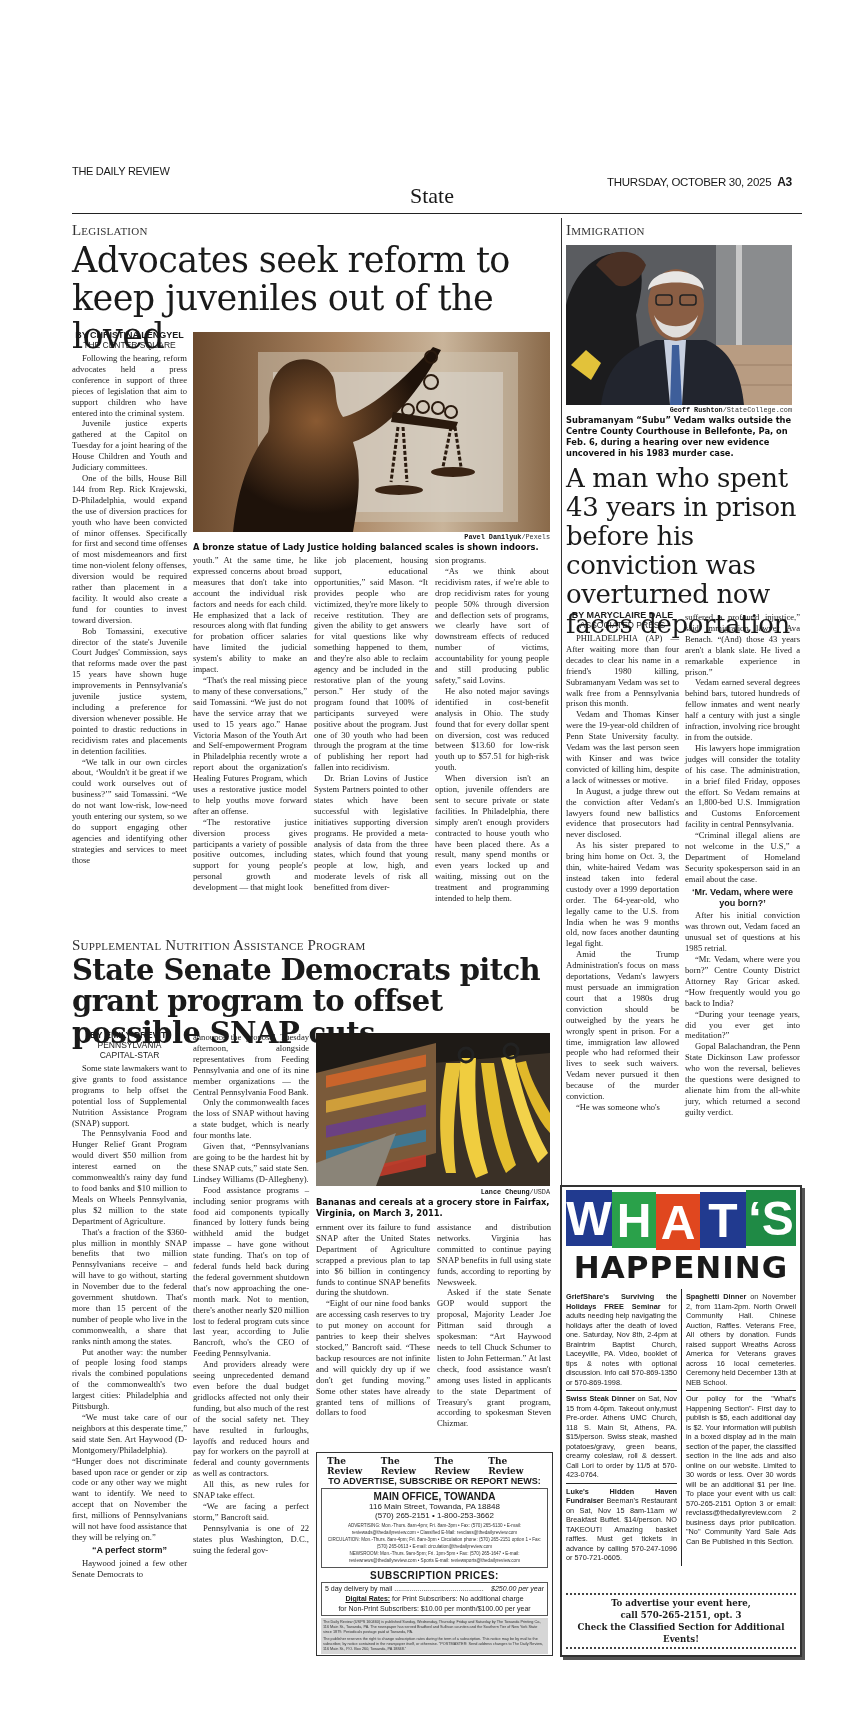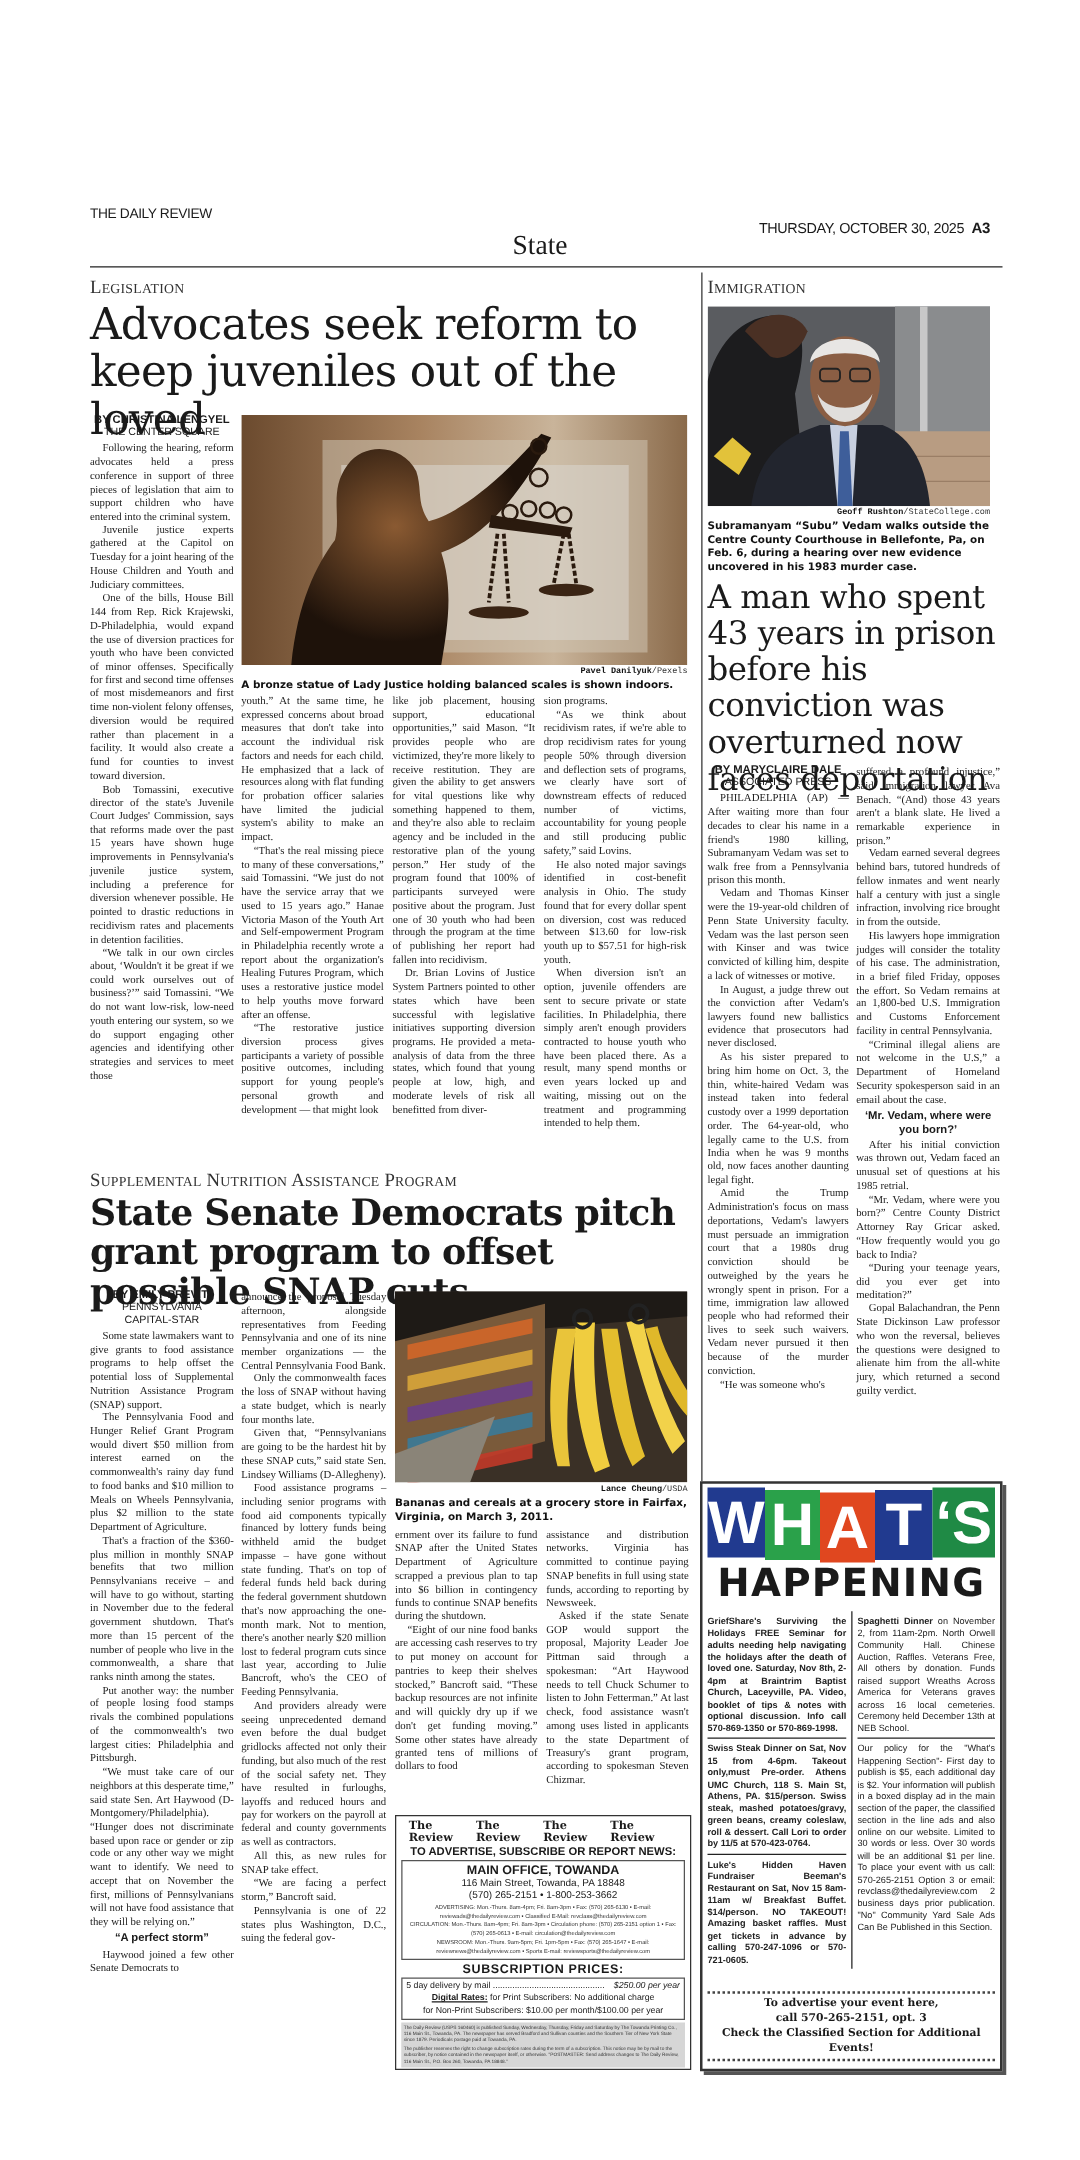--- a/index.html
+++ b/index.html
@@ -262,21 +262,21 @@
 <div class="abs" style="left:560px;top:1185px;width:238px;height:468px;border:2px solid #333;box-shadow:3px 3px 0 #555;background:#fff;">
   <div style="position:relative;height:58px;margin:3px 4px 0;">
     <div class="wh-tile" style="left:0;width:46px;background:#213a8f;">W</div>
     <div class="wh-tile" style="left:46px;width:44px;background:#2aa14a;top:2px;">H</div>
     <div class="wh-tile" style="left:90px;width:44px;background:#e0471f;top:4px;">A</div>
     <div class="wh-tile" style="left:134px;width:46px;background:#213a8f;top:2px;">T</div>
     <div class="wh-tile" style="left:180px;width:50px;background:#1f8a45;">‘S</div>
   </div>
   <div style="font-family:'DejaVu Sans',sans-serif;font-weight:bold;font-size:31px;text-align:center;letter-spacing:1px;margin-top:1px;">HAPPENING</div>
   <div style="display:flex;margin:4px 4px 0;">
-    <div class="wh-col" style="width:113px;padding-right:4px;border-right:1px solid #222;font-weight:bold;">
+    <div class="wh-col" style="width:113px;padding-right:4px;border-right:1px solid #222;">
       <div class="item"><b>GriefShare's Surviving the Holidays FREE Seminar</b><span> for adults needing help navigating the holidays after the death of loved one. Saturday, Nov 8th, 2-4pm at Braintrim Baptist Church, Laceyville, PA. Video, booklet of tips &amp; notes with optional discussion. Info call 570-869-1350 or 570-869-1998.</span></div>
       <div class="item"><b>Swiss Steak Dinner</b><span> on Sat, Nov 15 from 4-6pm. Takeout only,must Pre-order. Athens UMC Church, 118 S. Main St, Athens, PA. $15/person. Swiss steak, mashed potatoes/gravy, green beans, creamy coleslaw, roll &amp; dessert. Call Lori to order by 11/5 at 570-423-0764.</span></div>
       <div class="item"><b>Luke's Hidden Haven Fundraiser</b><span> Beeman's Restaurant on Sat, Nov 15 8am-11am w/ Breakfast Buffet. $14/person. NO TAKEOUT! Amazing basket raffles. Must get tickets in advance by calling 570-247-1096 or 570-721-0605.</span></div>
     </div>
     <div class="wh-col" style="width:112px;padding-left:4px;">
       <div class="item"><b>Spaghetti Dinner</b><span> on November 2, from 11am-2pm. North Orwell Community Hall. Chinese Auction, Raffles. Veterans Free, All others by donation. Funds raised support Wreaths Across America for Veterans graves across 16 local cemeteries. Ceremony held December 13th at NEB School.</span></div>
       <div class="item"><span>Our policy for the "What's Happening Section"- First day to publish is $5, each additional day is $2. Your information will publish in a boxed display ad in the main section of the paper, the classified section in the line ads and also online on our website. Limited to 30 words or less. Over 30 words will be an additional $1 per line. To place your event with us call: 570-265-2151 Option 3 or email: revclass@thedailyreview.com 2 business days prior publication. "No" Community Yard Sale Ads Can Be Published in this Section.</span></div>
     </div>
   </div>
   <div style="position:absolute;left:4px;right:4px;bottom:6px;border-top:2px dotted #444;border-bottom:2px dotted #444;padding:2px 0;font-family:'DejaVu Serif',serif;font-weight:bold;font-size:8.6px;line-height:12px;text-align:center;">

